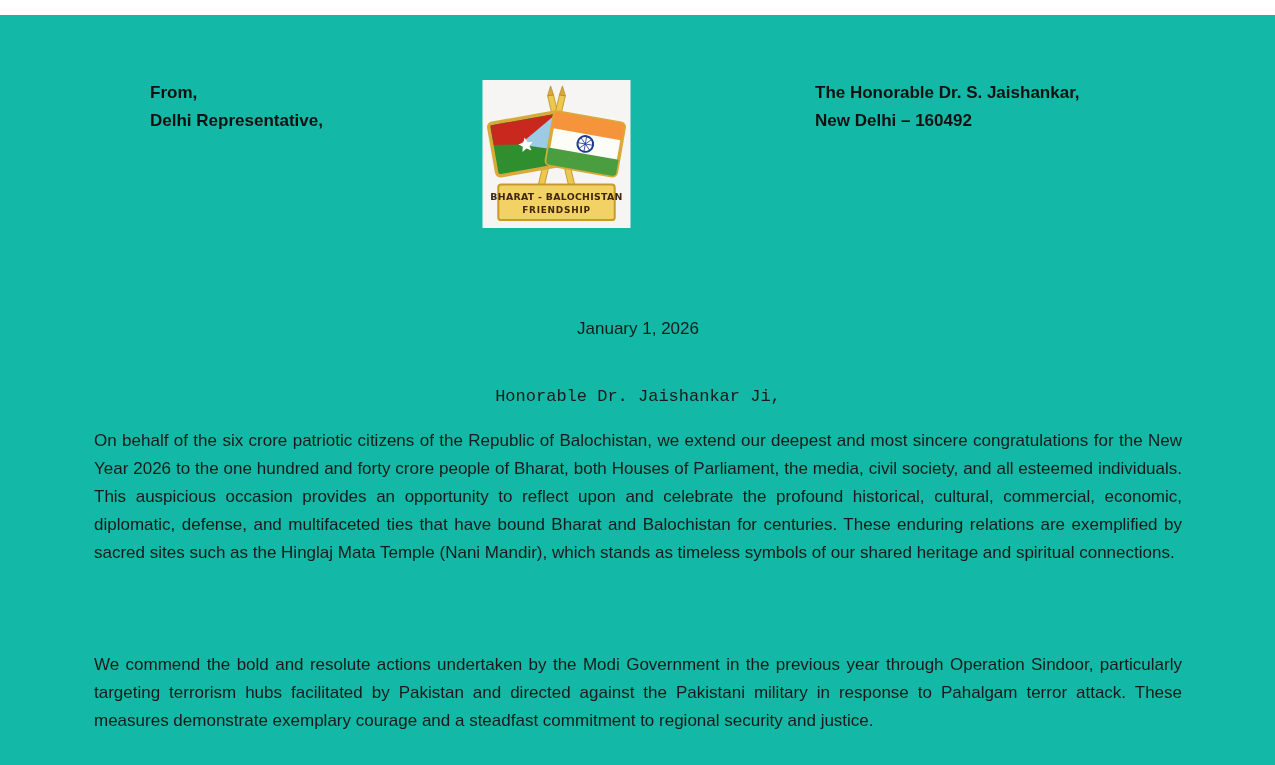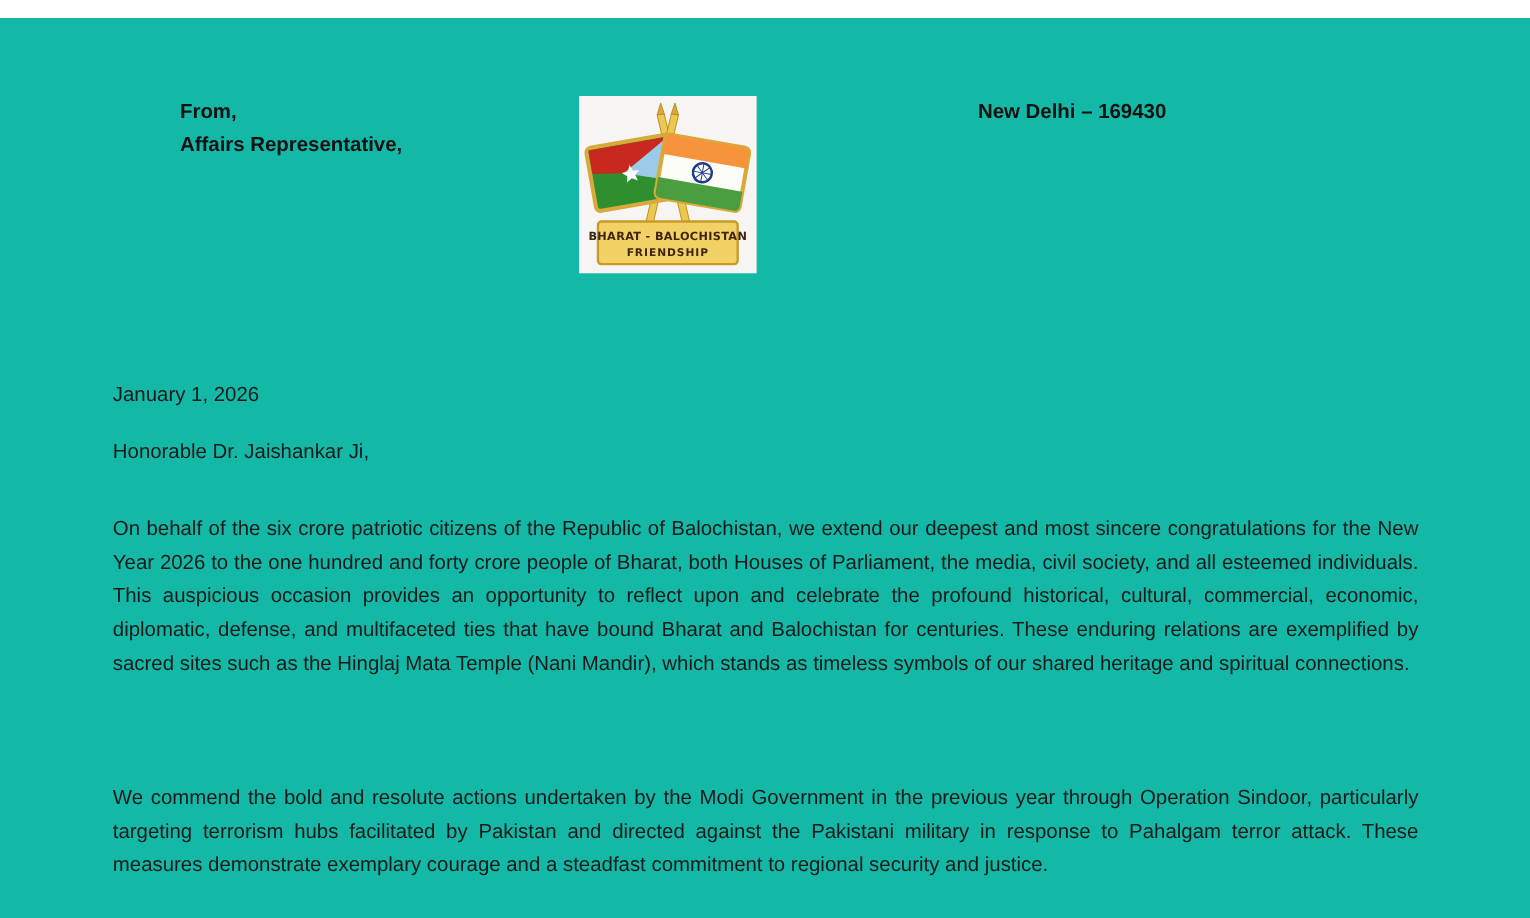--- a/index.html
+++ b/index.html
@@ -37,34 +37,35 @@
     font-weight: 700;
     fill: #40260f;
   }
   .body-text {
     position: absolute;
     left: 94px;
     width: 1088px;
     font-size: 17px;
     line-height: 28px;
     color: #1a1a1a;
+    text-align: center;
   }
   .date-line       { top: 300px; }
-  .salutation-line { top: 348px; }
+  .salutation-line { top: 368px; font-family: Liberation Mono, monospace; }
   .para-1          { top: 412px; text-align: justify; }
   .para-2          { top: 636px; text-align: justify; }
 </style>
 </head>
 <body>
 
 <div class="page">
 
   <div class="letterhead-block from-block">
     <div>From,</div>
-    <div>Affairs Representative,</div>
+    <div>Delhi Representative,</div>
   </div>
 
   <div class="logo-box">
     <svg viewBox="0 0 150 150" xmlns="http://www.w3.org/2000/svg">
       <rect x="0" y="0" width="150" height="150" fill="#f6f5f3"></rect>
 
       <g stroke="#b98a24" stroke-width="0.8">
         <polygon points="66,16 72,15 100,134 94,136" fill="#edc84e"></polygon>
         <polygon points="78,15 84,16 56,136 50,134" fill="#edc84e"></polygon>
         <polygon points="66,16 69,6 72,15" fill="#d9a93a"></polygon>
@@ -93,21 +94,22 @@
 
       <g>
         <rect x="16" y="106" width="118" height="36" rx="3" fill="#f2d264" stroke="#c79a2a" stroke-width="2"></rect>
         <text x="75" y="122" text-anchor="middle" class="logo-caption" font-size="9.5" letter-spacing="0.3">BHARAT - BALOCHISTAN</text>
         <text x="75" y="135" text-anchor="middle" class="logo-caption" font-size="9" letter-spacing="0.8">FRIENDSHIP</text>
       </g>
     </svg>
   </div>
 
   <div class="letterhead-block to-block">
-    <div>New Delhi – 169430</div>
+    <div>The Honorable Dr. S. Jaishankar,</div>
+    <div>New Delhi – 160492</div>
   </div>
 
   <div class="body-text date-line">January 1, 2026</div>
   <div class="body-text salutation-line">Honorable Dr. Jaishankar Ji,</div>
   <p class="body-text para-1">On behalf of the six crore patriotic citizens of the Republic of Balochistan, we extend our deepest and most sincere congratulations for the New Year 2026 to the one hundred and forty crore people of Bharat, both Houses of Parliament, the media, civil society, and all esteemed individuals. This auspicious occasion provides an opportunity to reflect upon and celebrate the profound historical, cultural, commercial, economic, diplomatic, defense, and multifaceted ties that have bound Bharat and Balochistan for centuries. These enduring relations are exemplified by sacred sites such as the Hinglaj Mata Temple (Nani Mandir), which stands as timeless symbols of our shared heritage and spiritual connections.</p>
   <p class="body-text para-2">We commend the bold and resolute actions undertaken by the Modi Government in the previous year through Operation Sindoor, particularly targeting terrorism hubs facilitated by Pakistan and directed against the Pakistani military in response to Pahalgam terror attack. These measures demonstrate exemplary courage and a steadfast commitment to regional security and justice.</p>
 
 </div>
 
 </body></html>

